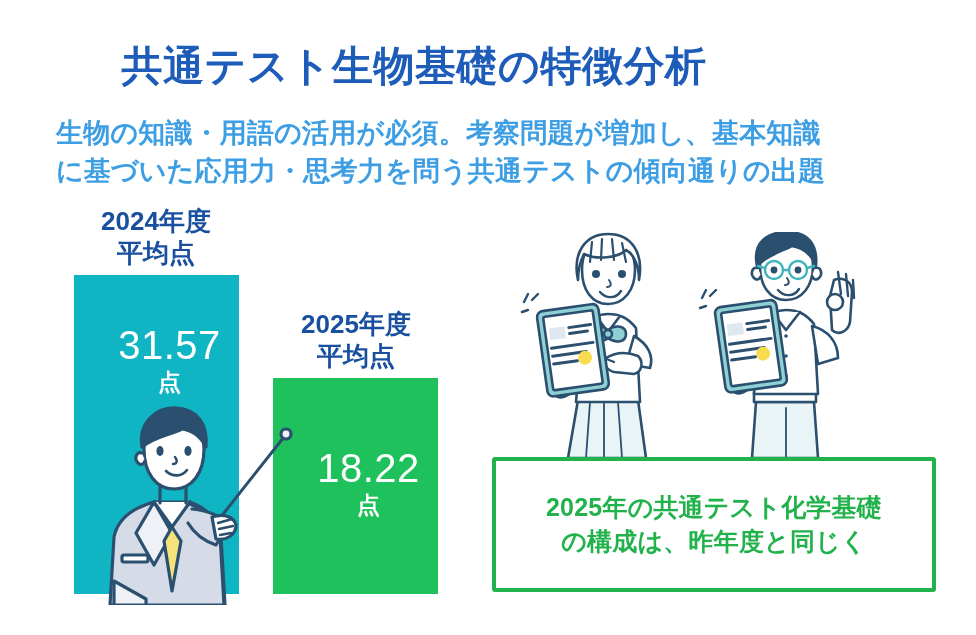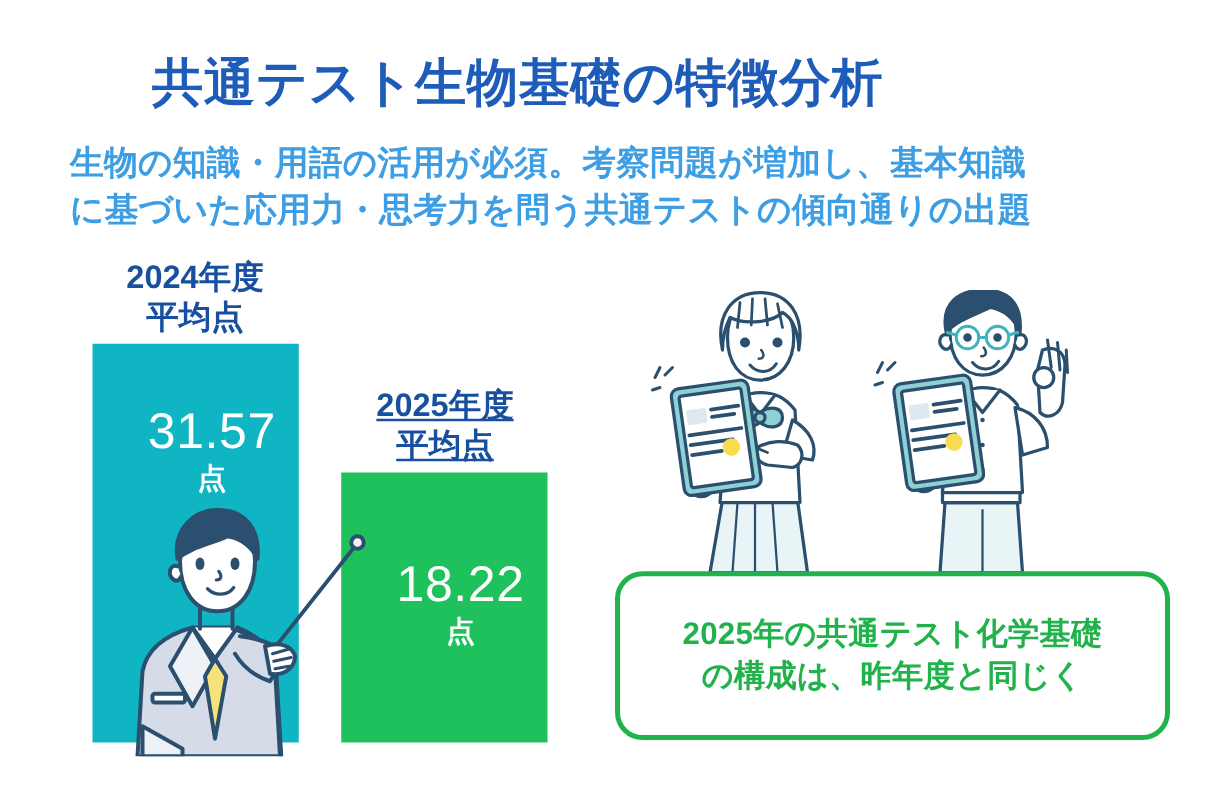--- a/index.html
+++ b/index.html
@@ -36,21 +36,20 @@
     position: absolute;
     left: 56px;
     top: 114px;
     width: 880px;
     text-align: left;
     font-size: 27px;
     font-weight: 700;
     color: #3d9ee4;
     line-height: 1.42;
     letter-spacing: 0.2px;
-    font-family: Liberation Mono, monospace;
   }
   #page-subtitle .sub-line { display: block; }
 
   
   #chart {
     position: absolute;
     left: 0;
     top: 0;
     width: 470px;
     height: 635px;
@@ -76,21 +75,21 @@
   .bar-caption {
     position: absolute;
     text-align: center;
     font-size: 26px;
     font-weight: 700;
     color: #18509f;
     line-height: 1.24;
     width: 200px;
   }
   #caption-2024 { left: 56px;  top: 205px; }
-  #caption-2025 { left: 256px; top: 308px; text-decoration: underline; }
+  #caption-2025 { left: 256px; top: 308px; }
   .bar-caption .cap-line { display: block; }
 
   .bar-value {
     position: absolute;
     width: 191px;
     text-align: center;
     color: #ffffff;
     line-height: 1;
   }
   .bar-value .num {
@@ -128,21 +127,21 @@
 
   
   #callout-box {
     position: absolute;
     left: 492px;
     top: 457px;
     width: 444px;
     height: 135px;
     box-sizing: border-box;
     border: 4px solid #22b24c;
-    border-radius: 22px;
+    border-radius: 3px;
     background: #ffffff;
     display: flex;
     align-items: center;
     justify-content: center;
   }
   #callout-text {
     text-align: center;
     font-size: 25px;
     font-weight: 700;
     color: #22b24c;

